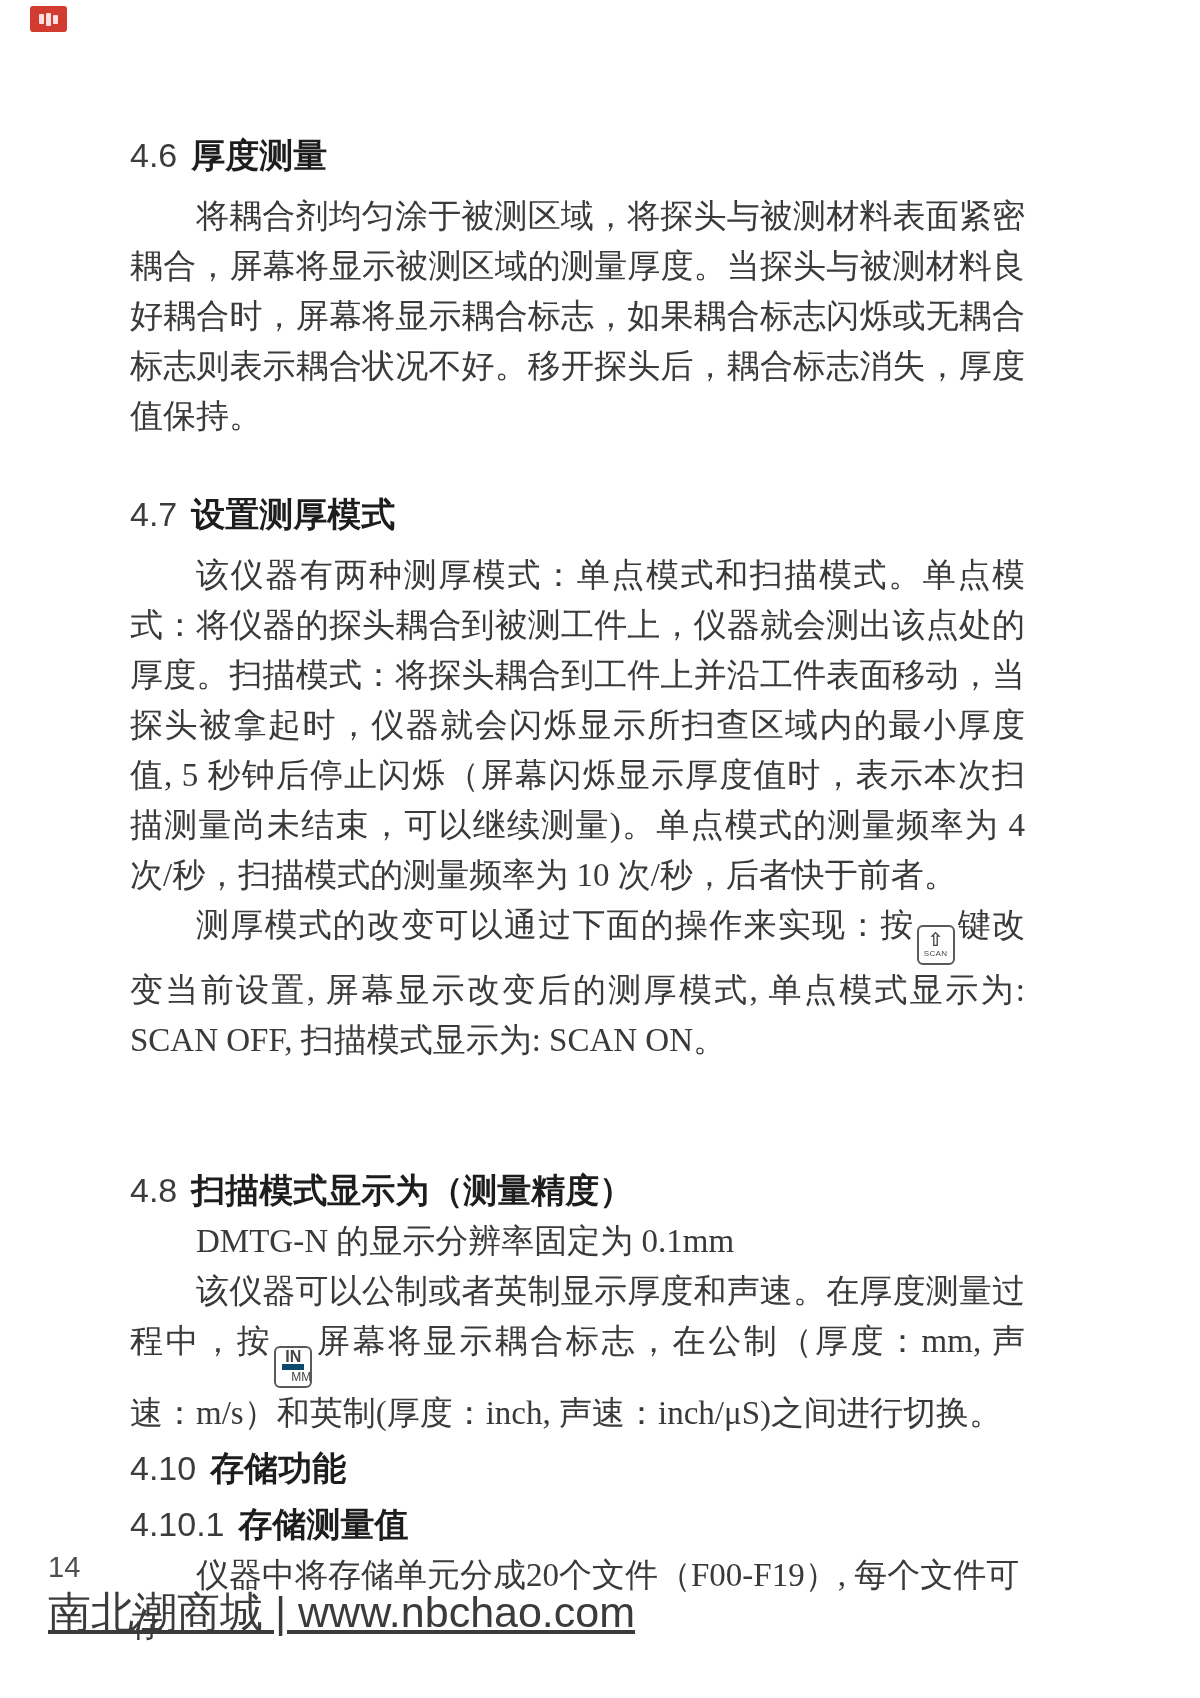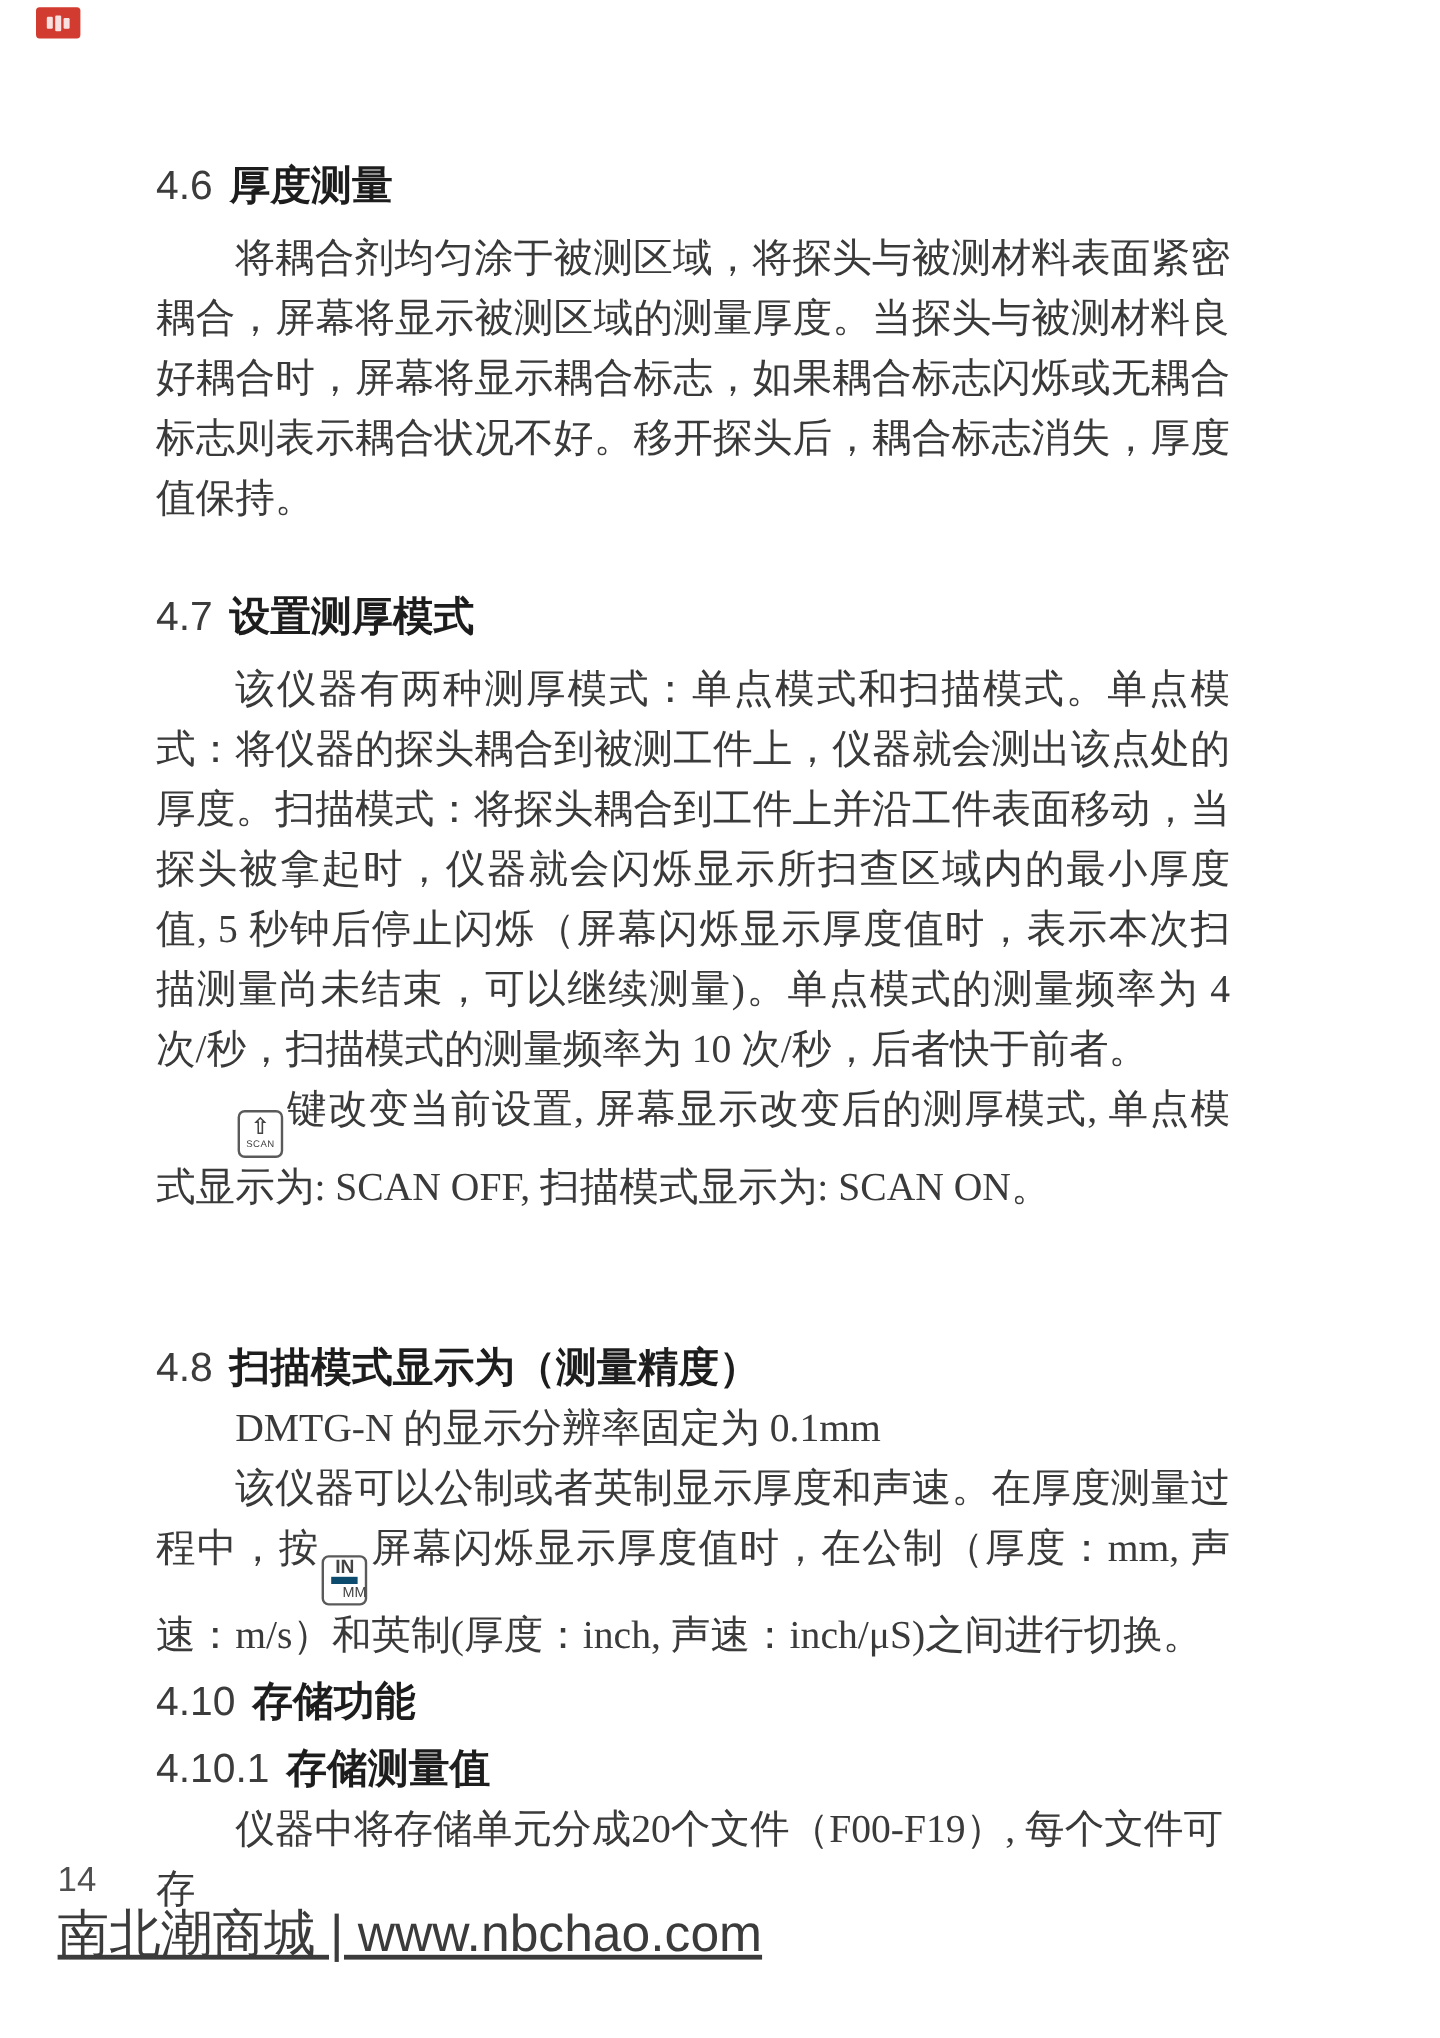--- a/index.html
+++ b/index.html
@@ -108,34 +108,34 @@
 
     <h2 class="h46">
       <span class="h-num">4.6</span><span class="h-title">厚度测量</span>
     </h2>
     <p class="p46">将耦合剂均匀涂于被测区域，将探头与被测材料表面紧密耦合，屏幕将显示被测区域的测量厚度。当探头与被测材料良好耦合时，屏幕将显示耦合标志，如果耦合标志闪烁或无耦合标志则表示耦合状况不好。移开探头后，耦合标志消失，厚度值保持。</p>
 
     <h2 class="h47">
       <span class="h-num">4.7</span><span class="h-title">设置测厚模式</span>
     </h2>
     <p class="p47a">该仪器有两种测厚模式：单点模式和扫描模式。单点模式：将仪器的探头耦合到被测工件上，仪器就会测出该点处的厚度。扫描模式：将探头耦合到工件上并沿工件表面移动，当探头被拿起时，仪器就会闪烁显示所扫查区域内的最小厚度值, 5 秒钟后停止闪烁（屏幕闪烁显示厚度值时，表示本次扫描测量尚未结束，可以继续测量)。单点模式的测量频率为 4 次/秒，扫描模式的测量频率为 10 次/秒，后者快于前者。</p>
-    <p class="p47b"><span class="key-icon scan">
+    <p class="p47b"><span>测厚模式的改变可以通过下面的操作来实现：按</span><span class="key-icon scan">
           <span class="key-arrow">⇧</span>
           <span class="key-label">SCAN</span>
         </span><span>键改变当前设置, 屏幕显示改变后的测厚模式, 单点模式显示为: SCAN OFF, 扫描模式显示为: SCAN ON。</span></p>
 
     <h2 class="h48">
       <span class="h-num">4.8</span><span class="h-title">扫描模式显示为（测量精度）</span>
     </h2>
     <p class="p48 no-justify">DMTG-N 的显示分辨率固定为 0.1mm</p>
 
     <p class="p49"><span>该仪器可以公制或者英制显示厚度和声速。在厚度测量过程中，按</span><span class="key-icon unit">
           <span class="unit-top">IN</span>
           <span class="unit-bottom">MM</span>
-        </span><span>屏幕闪烁显示厚度值时，在公制（厚度：mm, 声速：m/s）和英制(厚度：inch, 声速：inch/μS)之间进行切换。</span></p>
+        </span><span>屏幕将显示耦合标志，在公制（厚度：mm, 声速：m/s）和英制(厚度：inch, 声速：inch/μS)之间进行切换。</span></p>
 
     <h2 class="h410">
       <span class="h-num">4.10</span><span class="h-title">存储功能</span>
     </h2>
 
     <h2 class="h4101">
       <span class="h-num">4.10.1</span><span class="h-title">存储测量值</span>
     </h2>
     <p class="p4101 no-justify">仪器中将存储单元分成20个文件（F00-F19）, 每个文件可存</p>
 

